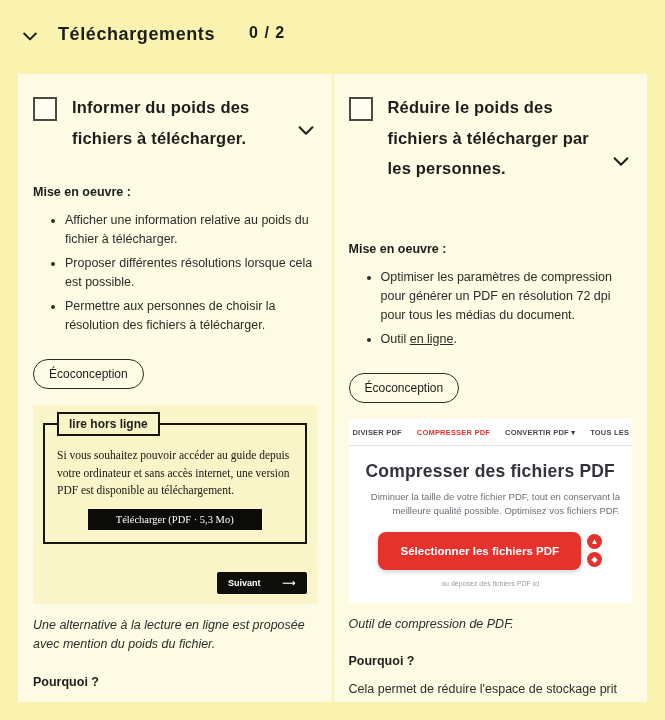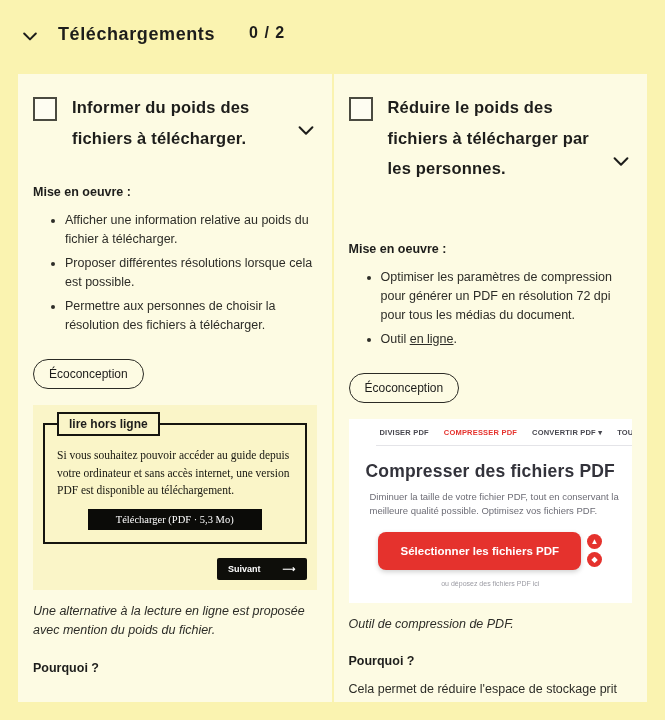--- a/index.html
+++ b/index.html
@@ -50,42 +50,42 @@
     background:#FAF5C8; border:2px solid #15150f;
     padding:3px 10px; font-weight:800; font-size:12px;
   }
   .offline-text { font-family:"Liberation Serif", serif; font-size:11.5px; line-height:1.5; color:#15150f; margin-top:4px; }
   .dl-btn {
     margin:10px auto 0 auto; width:fit-content;
     background:#0b0b08; color:#fff;
     font-family:"Liberation Serif", serif; font-size:10.5px;
     padding:5px 28px;
   }
-  .next-row { display:flex; justify-content:flex-end; margin-top:14px; }
+  .next-row { display:flex; justify-content:flex-end; margin-top:28px; }
   .next-btn {
     background:#0e0e0a; color:#fff; font-size:9px; font-weight:700;
     padding:6px 11px; display:flex; align-items:center; gap:22px; border-radius:2px;
   }
 
   .caption { font-style:italic; font-size:12.5px; line-height:1.55; margin-top:12px; color:#2d2d28; }
   .why-label { font-weight:800; font-size:12.5px; margin-top:20px; }
   .why-text { font-size:12.5px; line-height:1.55; margin-top:12px; color:#2d2d28; }
 
   
   .shot2 { margin-top:16px; background:#ffffff; padding-bottom:16px; }
   .shot2-nav {
     display:flex; gap:15px; align-items:center;
     padding:9px 4px 8px 4px; border-bottom:1px solid #e4e4e8;
     font-size:7.5px; font-weight:700; color:#47474f; letter-spacing:0.2px;
-    white-space:nowrap; overflow:hidden;margin-left:27px;
+    white-space:nowrap; overflow:hidden;
   }
   .shot2-nav .nav-item { cursor:pointer; }
   .shot2-nav .active { color:#E5322D; }
   .shot2-head { font-size:17.5px; font-weight:800; color:#33333b; text-align:center; margin-top:15px; letter-spacing:0.2px; }
-  .shot2-sub { font-size:9.5px; color:#6d6d76; text-align:left; margin:8px 12px 0 21px; line-height:1.5; }
+  .shot2-sub { font-size:9.5px; color:#6d6d76; text-align:right; margin:8px 12px 0 12px; line-height:1.5; }
   .shot2-btnrow { display:flex; justify-content:center; align-items:center; gap:6px; margin-top:13px; }
   .select-btn {
     background:#E5322D; color:#fff; font-weight:700; font-size:11.5px;
     padding:13px 22px; border-radius:8px; box-shadow:0 2px 5px rgba(0,0,0,0.18); cursor:pointer;
   }
   .cloud-col { display:flex; flex-direction:column; gap:3px; }
   .cloud-btn {
     width:15px; height:15px; border-radius:50%; background:#E5322D; color:#fff;
     font-size:8px; line-height:15px; text-align:center; cursor:pointer;
   }

